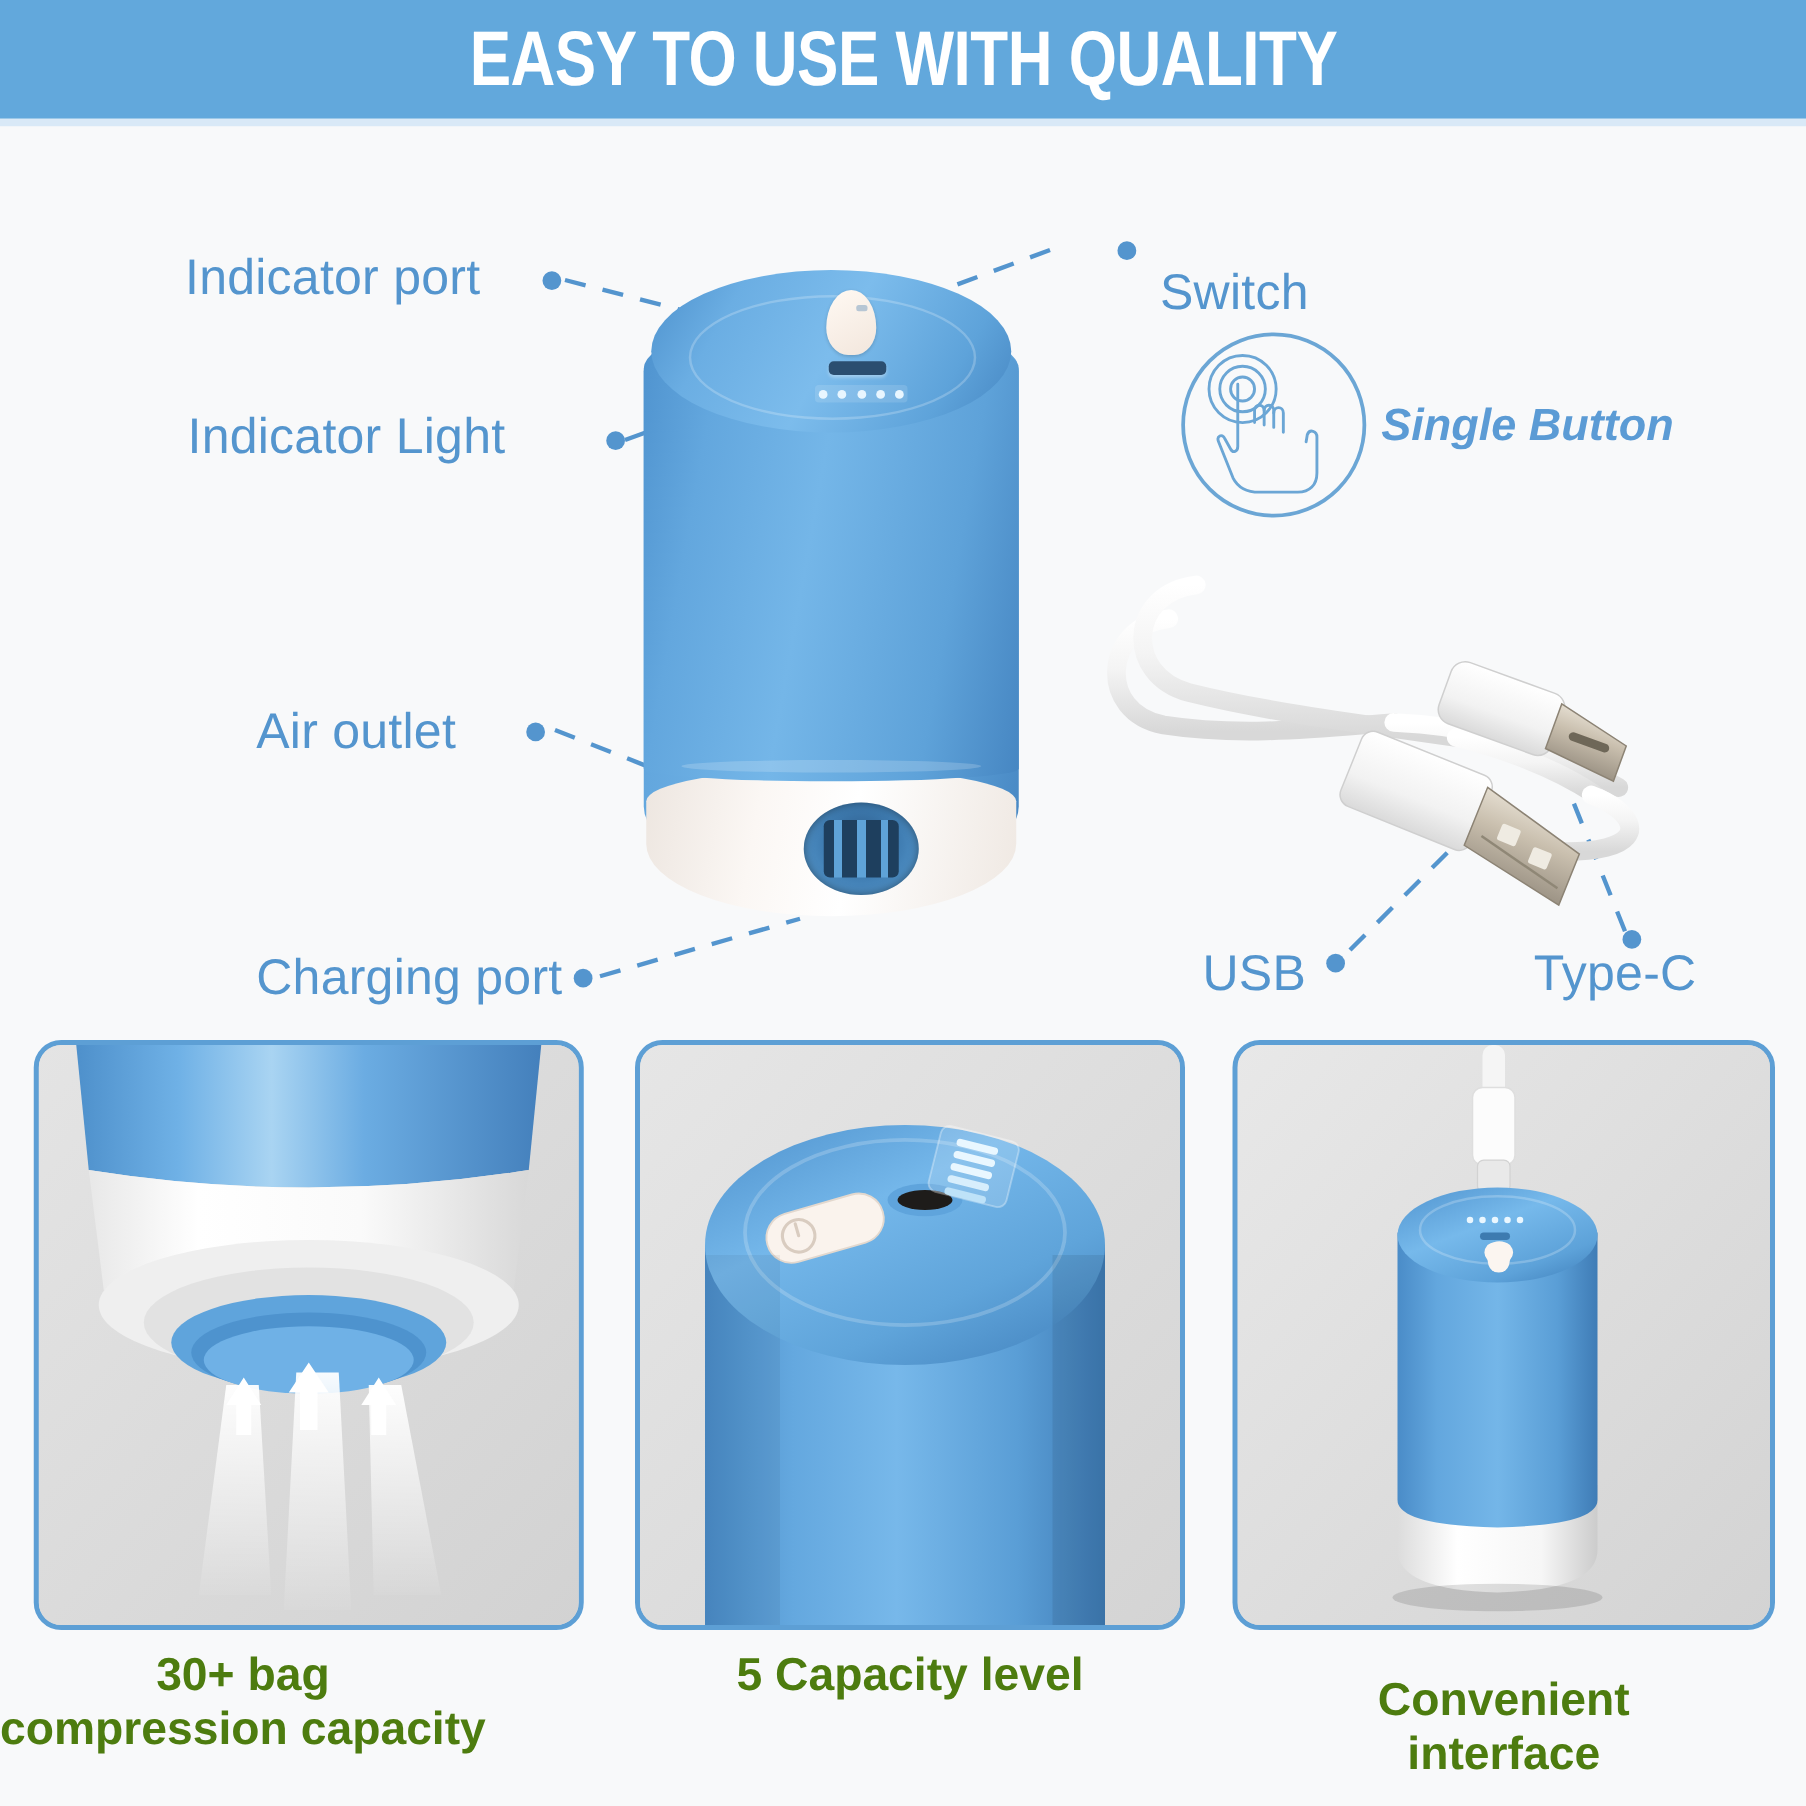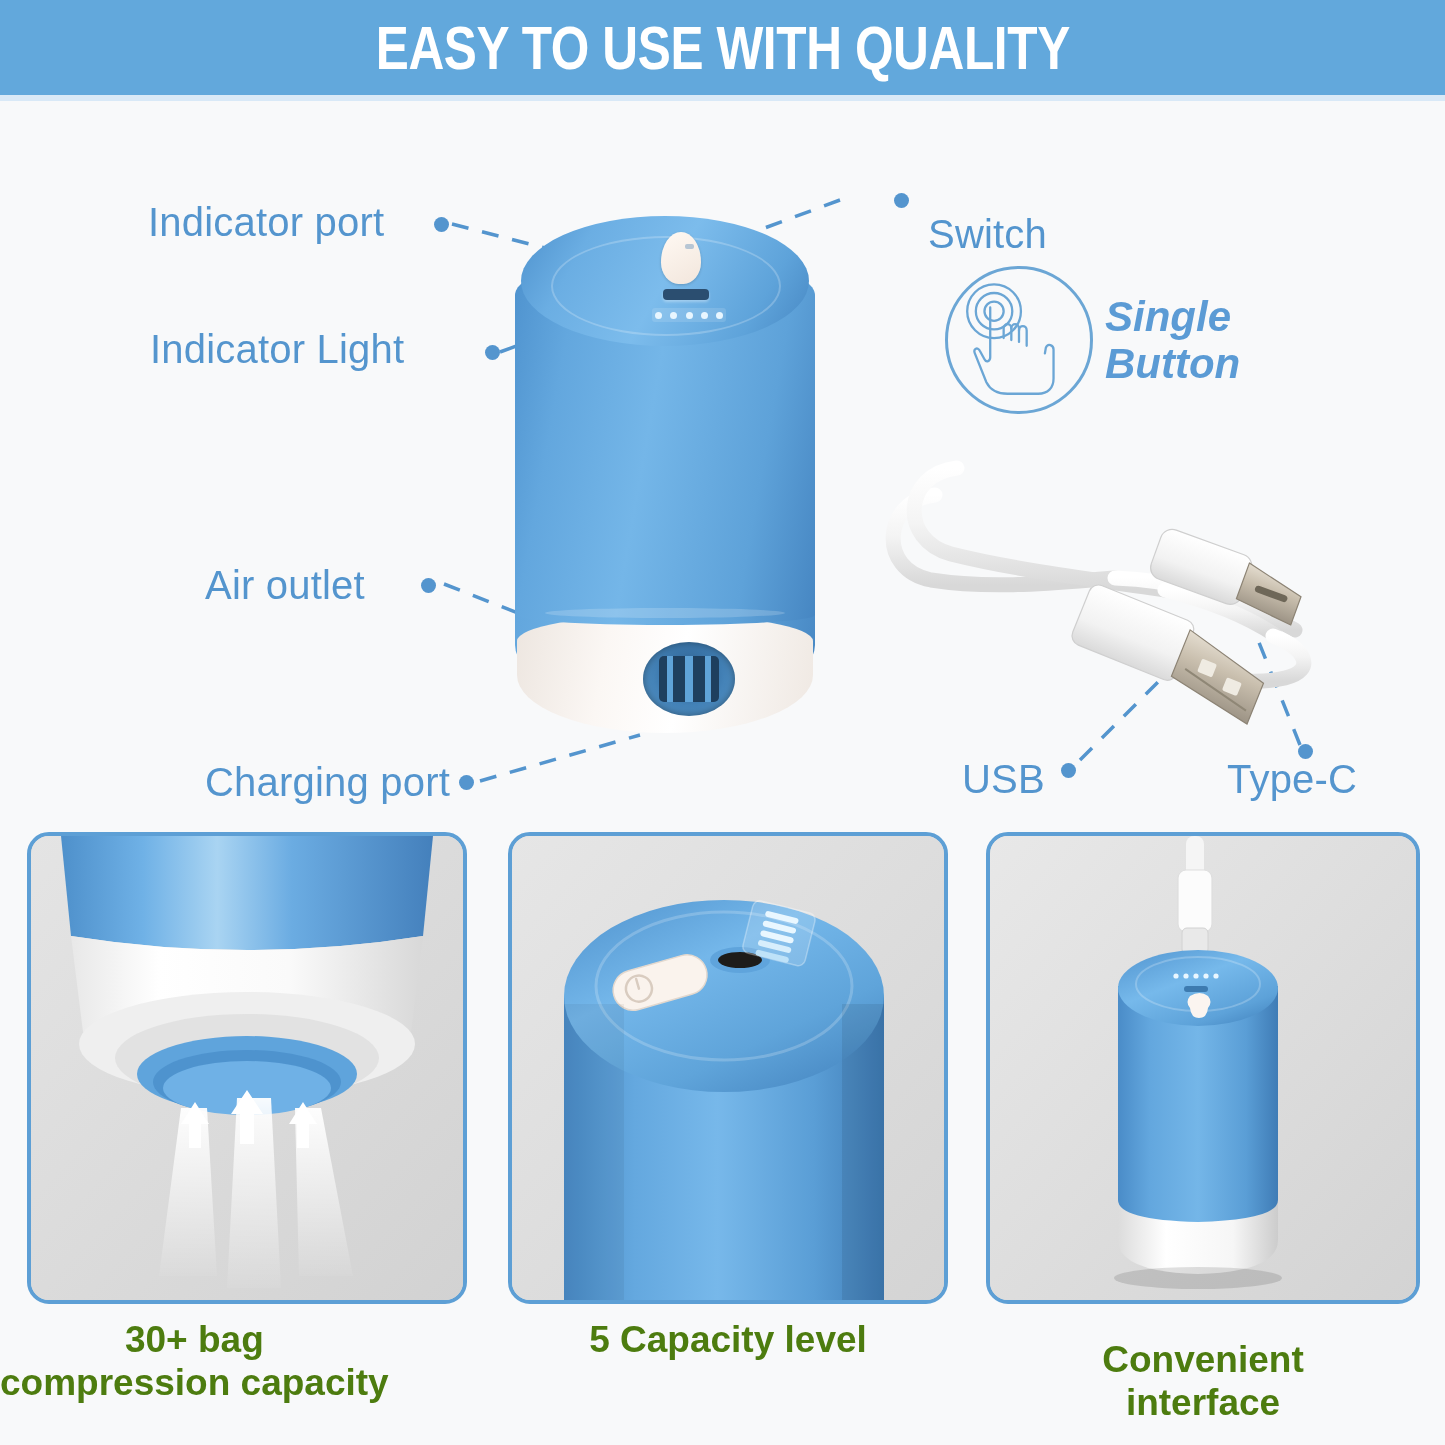--- a/index.html
+++ b/index.html
@@ -121,21 +121,21 @@
   }
 
   
   .sbo{position:absolute;left:945px;top:265px;width:420px;height:150px;display:flex;align-items:center;}
   .sbo-icon{
     width:148px;height:148px;min-width:148px;border-radius:50%;
     border:3px solid #6BA6D5;box-sizing:border-box;position:relative;
   }
   .sbo-text{
     margin-left:12px;
-    color:#5B9BD5;font-size:42px;font-weight:bold;font-style:italic;
+    color:#5B9BD5;font-size:36px;font-weight:bold;font-style:italic;
     line-height:1.12;font-family:"Liberation Sans",sans-serif;
   }
 
   
   .cable{position:absolute;left:865px;top:430px;width:500px;height:300px;}
 
   
   .panel{
     position:absolute;top:832px;height:472px;
     border:4px solid #5D9FD5;border-radius:22px;

